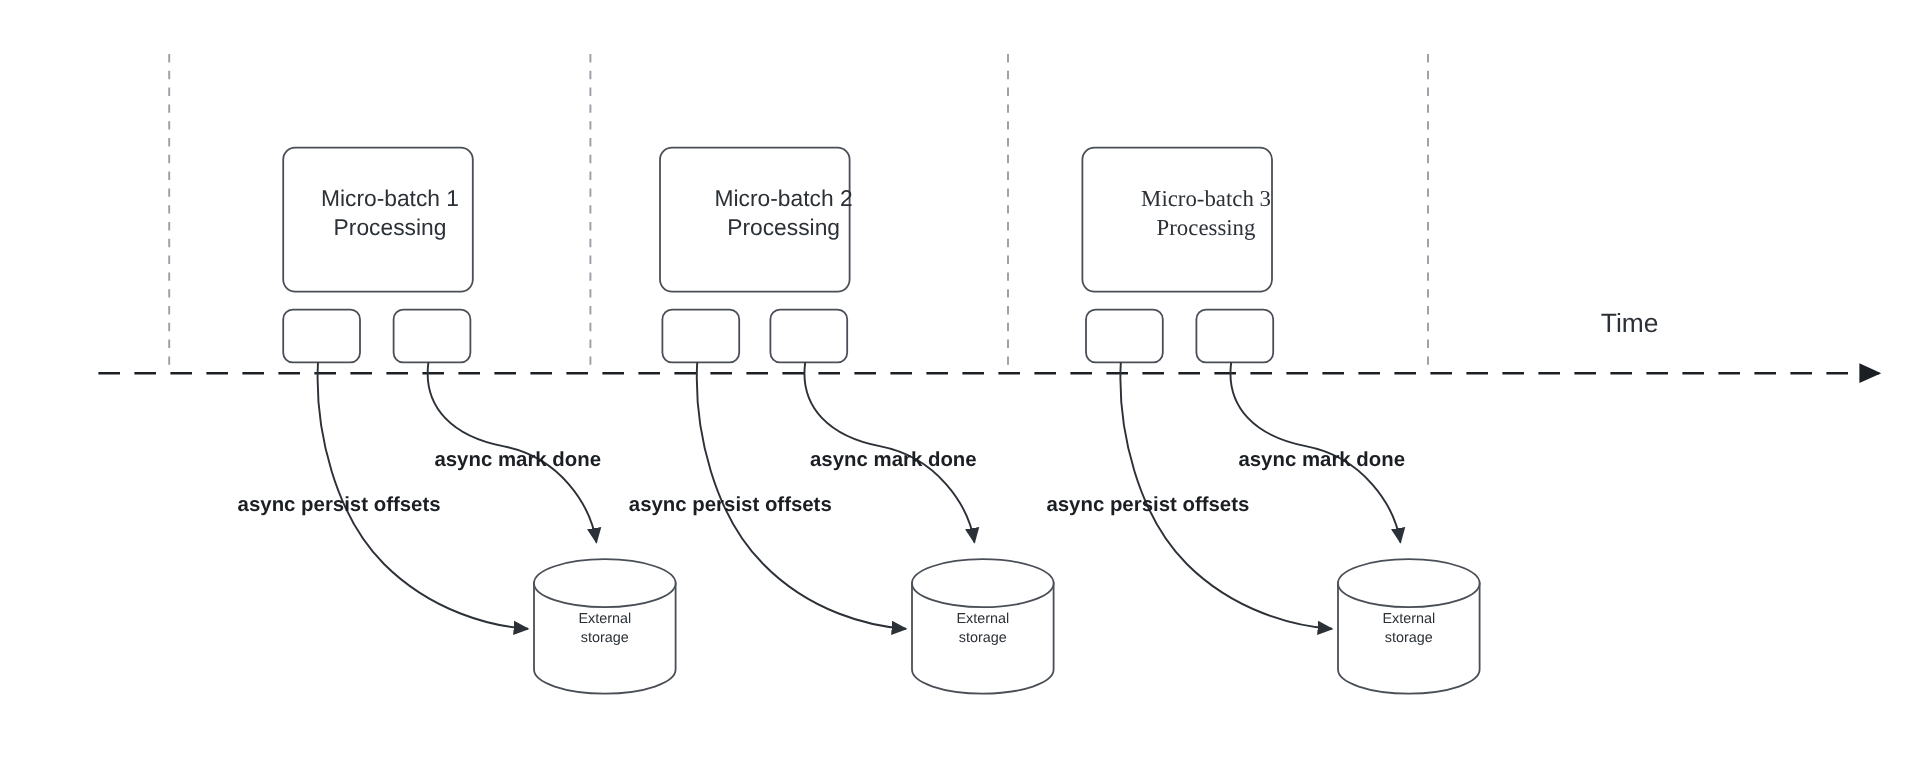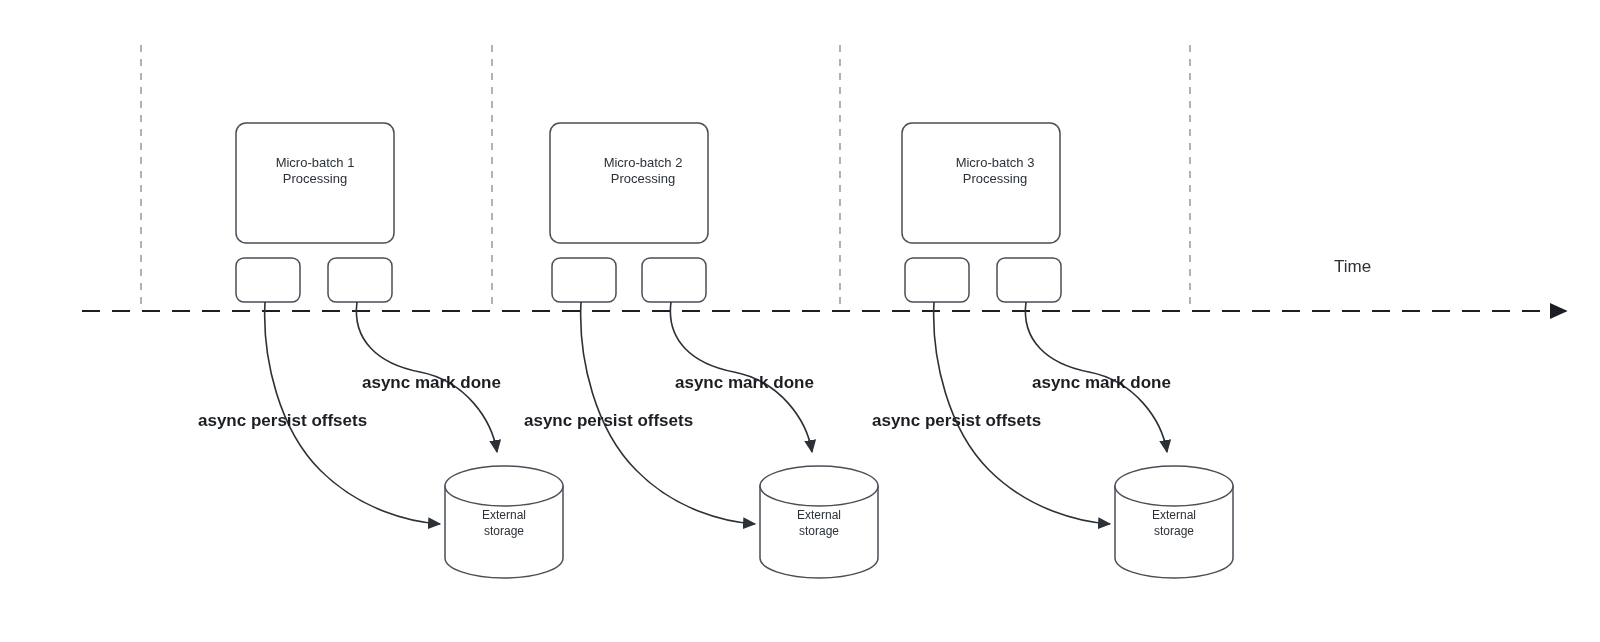--- a/index.html
+++ b/index.html
@@ -19,43 +19,44 @@
     position: absolute;
     left: 0;
     top: 0;
     width: 1600px;
     height: 642px;
   }
   .node-label {
     position: absolute;
     text-align: center;
     line-height: 1.25;
-    font-size: 13px;
+    font-size: 19px;
     color: #2b3137;
     white-space: pre-line;
     pointer-events: none;
+    margin-left: 10px;
   }
   .cyl-label {
     position: absolute;
     text-align: center;
     line-height: 1.3;
     font-size: 12px;
     color: #2b3137;
     white-space: pre-line;
   }
   .edge-label {
     position: absolute;
     font-size: 17px;
     font-weight: bold;
     color: #1b1f24;
     white-space: nowrap;
   }
   .axis-label {
     position: absolute;
-    font-size: 17px;
+    font-size: 22px;
     color: #2b3137;
     white-space: nowrap;
   }
 </style>
 </head>
 <body>
 
 <svg id="canvas" viewBox="0 0 1600 642" xmlns="http://www.w3.org/2000/svg">
   <defs>
     <marker id="arrowFilled" viewBox="0 0 12 12" refX="10" refY="6" markerWidth="9" markerHeight="9" orient="auto-start-reverse">
@@ -114,21 +115,21 @@
       <path d="M 1115 486 L 1115 558 A 59 20 0 0 0 1233 558 L 1233 486 Z" fill="#ffffff" stroke="#4a4f57" stroke-width="1.5"></path>
       <ellipse cx="1174" cy="486" rx="59" ry="20" fill="#ffffff" stroke="#4a4f57" stroke-width="1.5"></ellipse>
     </g>
   </g>
 </svg>
 
 <div class="node-label" style="left:236px; top:155px; width:158px;">Micro-batch 1
 Processing</div>
 <div class="node-label" style="left:550px; top:155px; width:186px;">Micro-batch 2
 Processing</div>
-<div class="node-label" style="left:902px; top:155px; width:186px;">Micro-batch 3
+<div class="node-label" style="left:902px; top:155px; width:186px;font-family:Liberation Serif, serif;">Micro-batch 3
 Processing</div>
 
 <div class="cyl-label" style="left:445px; top:508px; width:118px;">External
 storage</div>
 <div class="cyl-label" style="left:760px; top:508px; width:118px;">External
 storage</div>
 <div class="cyl-label" style="left:1115px; top:508px; width:118px;">External
 storage</div>
 
 <div class="edge-label" style="left:198px; top:411px;">async persist offsets</div>

